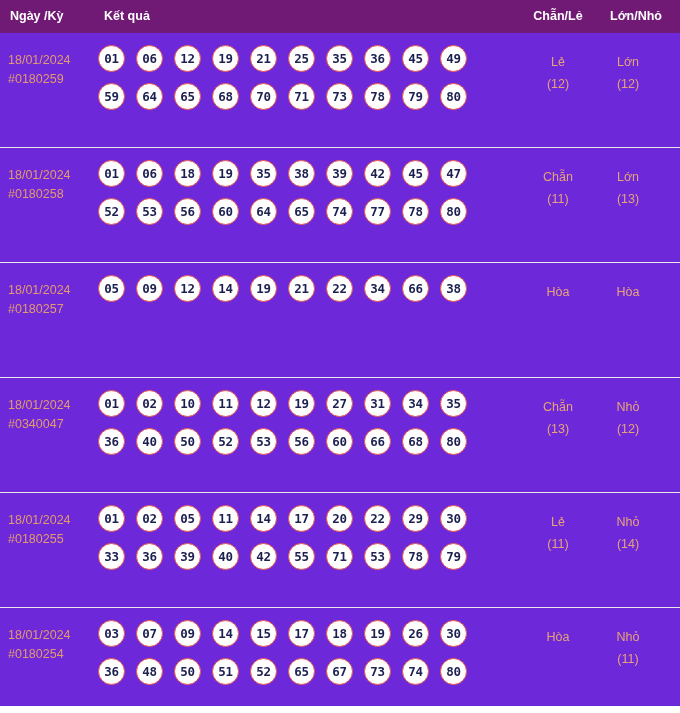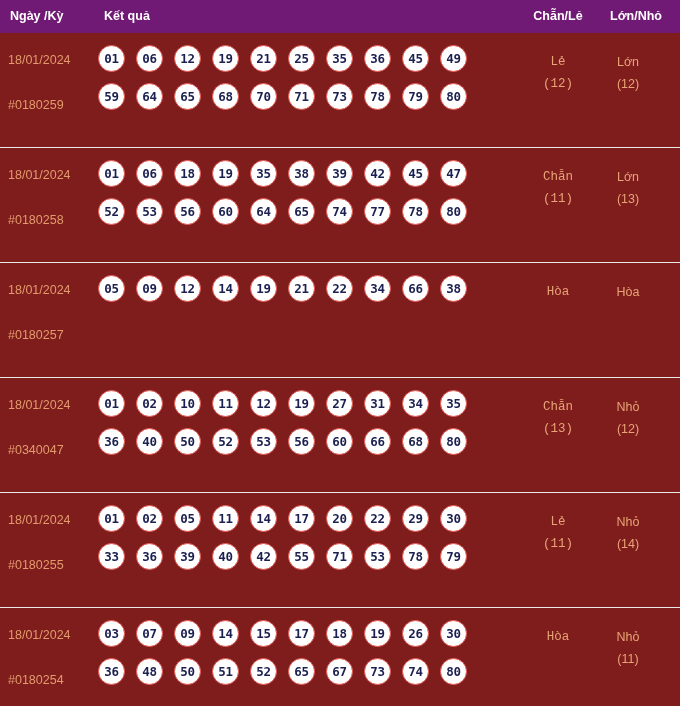--- a/index.html
+++ b/index.html
@@ -38,36 +38,36 @@
   .th-date   { left: 10px; }
   .th-result { left: 104px; }
   .th-oe     { left: 490px; width: 136px; text-align: center; }
   .th-bs     { left: 600px; width: 72px;  text-align: center; }
 
   
   .row {
     position: relative;
     height: 115px;
     border-bottom: 1px solid #e9e9e9;
-    background: #7f1d1d;
+    background: #6d28d9;
     box-sizing: border-box;
   }
   .row.last { border-bottom: none; height: 98px; }
 
   .cell-date {
     position: absolute;
     left: 8px;
     top: 18px;
     width: 86px;
     color: #e39a6d;
     font-size: 12.5px;
     line-height: 19px;
   }
   .date-line  { display: block; }
-  .issue-line { display: block; margin-top: 26px; }
+  .issue-line { display: block; }
 
   .cell-balls {
     position: absolute;
     left: 98px;
     top: 12px;
     width: 388px;
   }
   .ball-row {
     display: block;
     height: 38px;
@@ -93,21 +93,21 @@
   .ball:last-child { margin-right: 0; }
 
   .cell-stat {
     position: absolute;
     top: 18px;
     color: #e8a477;
     font-size: 12.5px;
     line-height: 22px;
     text-align: center;
   }
-  .cell-oe { left: 490px; width: 136px; font-family: Liberation Mono, monospace; }
+  .cell-oe { left: 490px; width: 136px; }
   .cell-bs { left: 592px; width: 72px; }
   .stat-label { display: block; }
   .stat-count { display: block; }
   .stat-count:empty { display: none; }
 </style>
 </head>
 <body>
 
 <div class="table">
 

